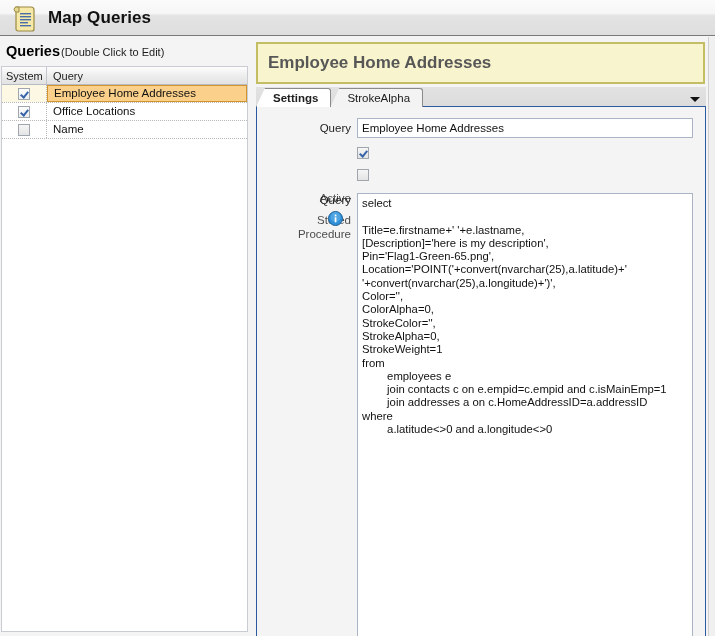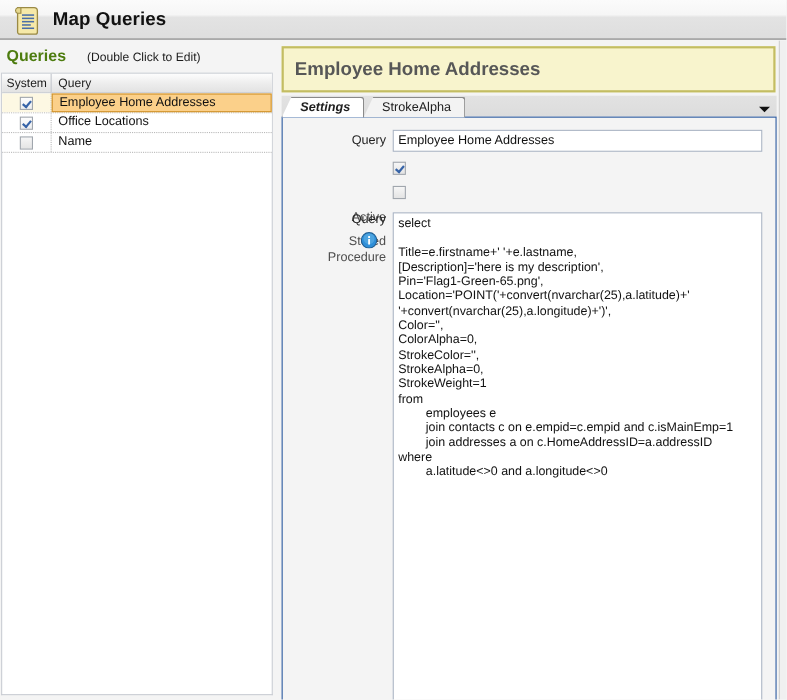--- a/index.html
+++ b/index.html
@@ -64,26 +64,26 @@
   }
   .panel-heading {
     padding: 6px 0 5px 6px;
     display: flex;
     align-items: baseline;
     background: #f4f4f4;
   }
   .panel-heading .ph-title {
     font-size: 14.5px;
     font-weight: bold;
-    color: #4d7c0f;
+    color: #000000;
   }
   .panel-heading .ph-hint {
     font-size: 11px;
     color: #1c1c1c;
-    margin-left: 19px;
+    margin-left: 1px;
   }
 
   .grid {
     position: absolute;
     left: 1px;
     top: 29px;
     width: 247px;
     height: 566px;
     background: #ffffff;
     border: 1px solid #c9cdd3;
@@ -239,21 +239,20 @@
     border: 1px solid #8a8a8a;
     border-bottom: none;
     box-sizing: border-box;
     border-top-right-radius: 3px;
     clip-path: polygon(9px 0, 100% 0, 100% 100%, 0 100%);
   }
   .tab.active {
     font-weight: bold;
     background: #ffffff;
     z-index: 3;
-    font-style: italic;
   }
   .tab.inactive {
     background: #f3f3f3;
     z-index: 1;
   }
   .tab-spacer {
     flex: 1;
   }
   .tab-menu-arrow {
     margin-right: 6px;

